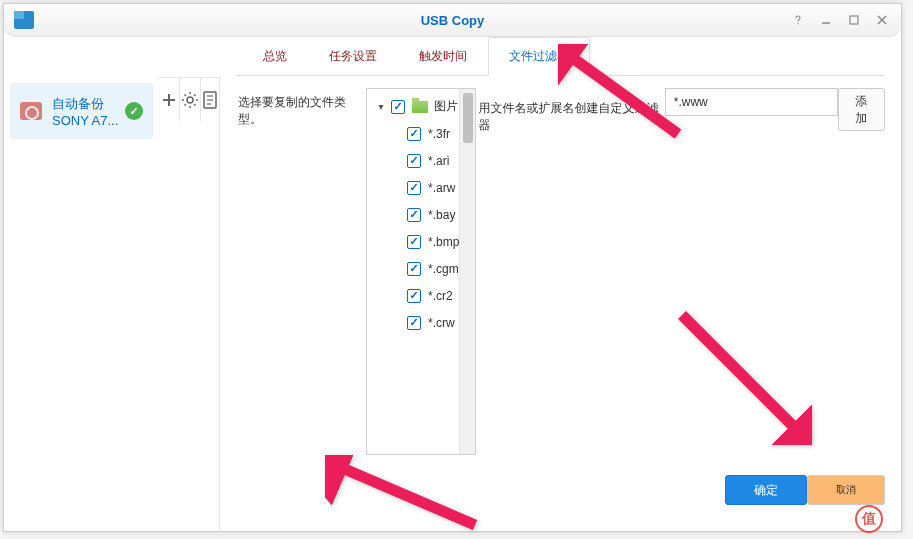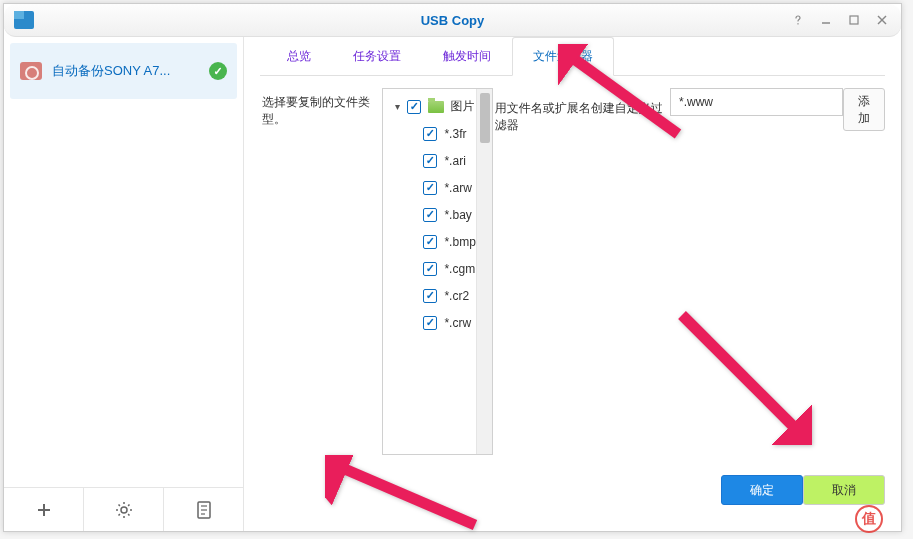--- a/index.html
+++ b/index.html
@@ -10,36 +10,36 @@
     .titlebar { height: 33px; background: linear-gradient(#fdfdfd, #f0f0f0); border-bottom: 1px solid #e0e0e0; display: flex; align-items: center; position: relative; border-radius: 12px; }
     .app-icon { width: 20px; height: 18px; margin-left: 10px; background: #2b8acb; border-radius: 2px; position: relative; }
     .app-icon::before { content: ""; position: absolute; top: 0; left: 0; width: 10px; height: 8px; background: #5cb0e0; }
     .title { position: absolute; left: 50%; transform: translateX(-50%); color: #0b6cbf; font-weight: bold; font-size: 13px; }
     .win-controls { position: absolute; right: 6px; display: flex; gap: 2px; }
     .win-btn { width: 26px; height: 18px; display: flex; align-items: center; justify-content: center; color: #888; font-size: 12px; cursor: pointer; }
     .win-btn svg { stroke: #888; fill: none; }
     
     .body { flex: 1; display: flex; overflow: hidden; }
     
-    .sidebar { width: 240px; border-right: 1px solid #e5e5e5; display: flex; flex-direction: column; }
+    .sidebar { width: 216px; border-right: 1px solid #e5e5e5; display: flex; flex-direction: row; margin-top: 40px; }
     .task-item { display: flex; align-items: center; height: 56px; margin: 6px; padding: 8px 10px; background: #e9f3fb; border-radius: 3px; cursor: pointer; }
     .task-icon { width: 22px; height: 18px; background: #d77f7a; border-radius: 3px; margin-right: 10px; position: relative; }
     .task-icon::before { content: ""; position: absolute; top: 4px; left: 5px; width: 10px; height: 10px; border: 2px solid rgba(255,255,255,0.85); border-radius: 50%; }
     .task-name { flex: 1; color: #0b6cbf; font-size: 13px; }
     .status-dot { width: 18px; height: 18px; background: #49b54e; border-radius: 50%; display: flex; align-items: center; justify-content: center; color: #fff; font-size: 11px; font-weight: bold; }
     .sidebar-spacer { flex: 1; }
     .sidebar-toolbar { height: 44px; border-top: 1px solid #e5e5e5; display: flex; }
     .sb-btn { flex: 1; display: flex; align-items: center; justify-content: center; border-right: 1px solid #e5e5e5; cursor: pointer; color: #555; }
     .sb-btn:last-child { border-right: none; }
     .sb-btn svg { stroke: #666; fill: none; }
     
     .main { flex: 1; display: flex; flex-direction: column; padding: 0; position: relative; }
     
     .tabs { display: flex; border-bottom: 1px solid #e0e0e0; padding-left: 6px; margin: 0 16px; }
-    .tab { padding: 10px 20px; color: #6d28d9; cursor: pointer; position: relative; font-size: 12px; border:1px solid transparent; border-bottom:none; margin-bottom:-1px;}
+    .tab { padding: 10px 20px; color: #7f1d1d; cursor: pointer; position: relative; font-size: 12px; border:1px solid transparent; border-bottom:none; margin-bottom:-1px;}
     .tab.active { color: #0b6cbf; border: 1px solid #e0e0e0; border-bottom: 1px solid #fff; border-radius: 3px 3px 0 0; background:#fff; }
     
     .content { flex: 1; padding: 12px 16px; display: flex; flex-direction: row; overflow: hidden; }
     .section-label { color: #333; margin: 6px 0 8px 2px; }
     
     .tree-box { border: 1px solid #d0d0d0; background: #fff; flex: 1; min-height: 0; display: flex; position: relative; }
     .tree-scroll { flex:1; overflow-y: auto; padding: 4px 0; }
     .tree-scrollbar { width: 16px; background: #f1f1f1; border-left: 1px solid #e5e5e5; position: relative; }
     .tree-scrollbar::after { content:""; position:absolute; top:4px; left:3px; width:10px; height:50px; background:#c0c0c0; border-radius:2px;}
     .tree-row { display: flex; align-items: center; height: 27px; padding-left: 8px; }
@@ -51,21 +51,21 @@
     .folder-icon::before { content:""; position:absolute; top:-3px; left:0; width:7px; height:3px; background:#a4d475;}
     .row-label { color: #333; }
     
     .filter-label { margin: 12px 0 6px 2px; color: #333; }
     .filter-row { display: flex; margin-bottom: 10px; }
     .filter-input { flex: 1; height: 28px; border: 1px solid #ccc; padding: 0 8px; font-size: 12px; color: #333; }
     .add-btn { height: 43px; padding: 0 14px; background: #fafafa; border: 1px solid #ccc; border-radius: 3px; cursor: pointer; color: #333; font-size:12px; }
     
     .footer { padding: 8px 16px 26px; display: flex; justify-content: flex-end; gap: 0; }
     .primary-btn { height: 30px; padding: 0 28px; background: #1e88e5; border: 1px solid #1976d2; color: #fff; border-radius: 3px; cursor: pointer; font-size:12px;}
-    .default-btn { height: 30px; padding: 0 28px; background: #bef264; border: 1px solid #ccc; color: #333; border-radius: 3px; cursor: pointer; font-size:12px;}
+    .default-btn { height: 30px; padding: 0 28px; background: #fdba74; border: 1px solid #ccc; color: #333; border-radius: 3px; cursor: pointer; font-size:10px;}
     
     .arrow { position: absolute; pointer-events: none; z-index: 100; }
     .arrow svg { filter: drop-shadow(1px 1px 2px rgba(0,0,0,0.25)); }
     
     .watermark { position: absolute; bottom: 6px; right: 30px; display: flex; align-items: center; gap:4px; opacity: 0.85; z-index: 200; }
     .wm-circle { width: 28px; height: 28px; border-radius: 50%; background: #fff; border: 2px solid #e53935; display: flex; align-items: center; justify-content: center; color: #e53935; font-weight: bold; font-size: 14px; }
     .wm-text { color: #999; font-weight: bold; font-size: 20px; letter-spacing: 1px; }
   </style>
 </head>
 <body>

